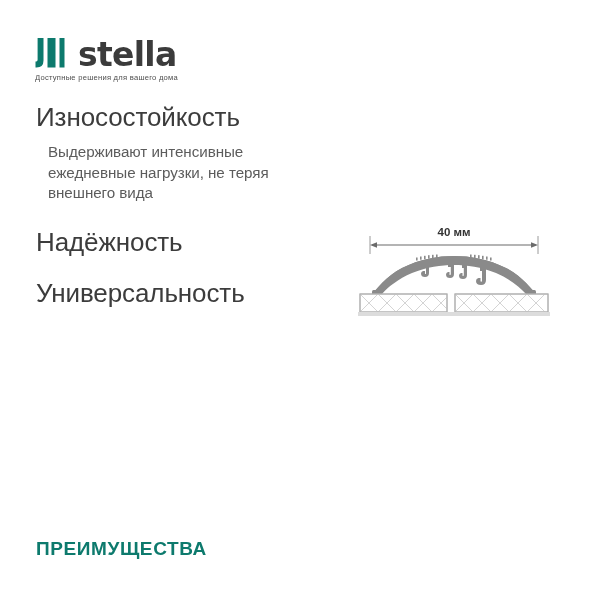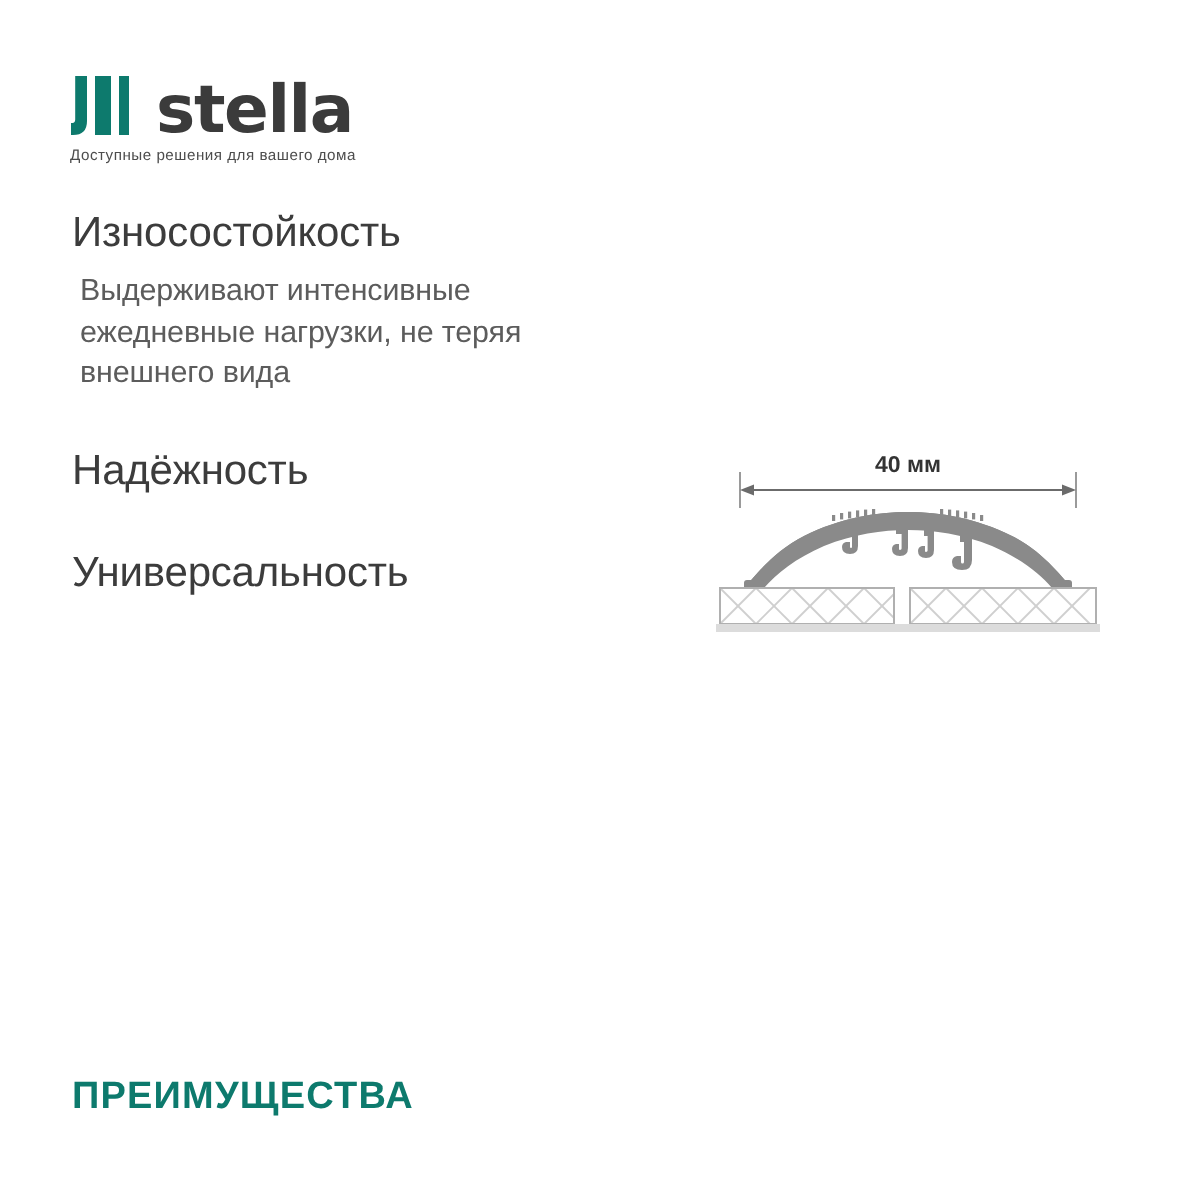--- a/index.html
+++ b/index.html
@@ -68,35 +68,35 @@
     top: 104px;
     width: 290px;
   }
   .feature {
     margin-bottom: 25px;
   }
   .feature:last-child { margin-bottom: 0; }
 
   .feature-title {
     font-family: "Liberation Sans", sans-serif;
-    font-size: 21px;
+    font-size: 26px;
     line-height: 26px;
     font-weight: 400;
     color: #3c3c3c;
     letter-spacing: -0.1px;
     margin: 0 0 6px 0;
   }
   .feature-body {
     font-family: "Liberation Sans", sans-serif;
     font-size: 15.2px;
     line-height: 20.5px;
     font-weight: 400;
     color: #5c5c5c;
     letter-spacing: -0.05px;
-    margin: 4px;
+    margin: 12px;
     white-space: pre-line;
   }
 
   
   .diagram {
     position: absolute;
     left: 350px;
     top: 224px;
     width: 208px;
     height: 96px;

